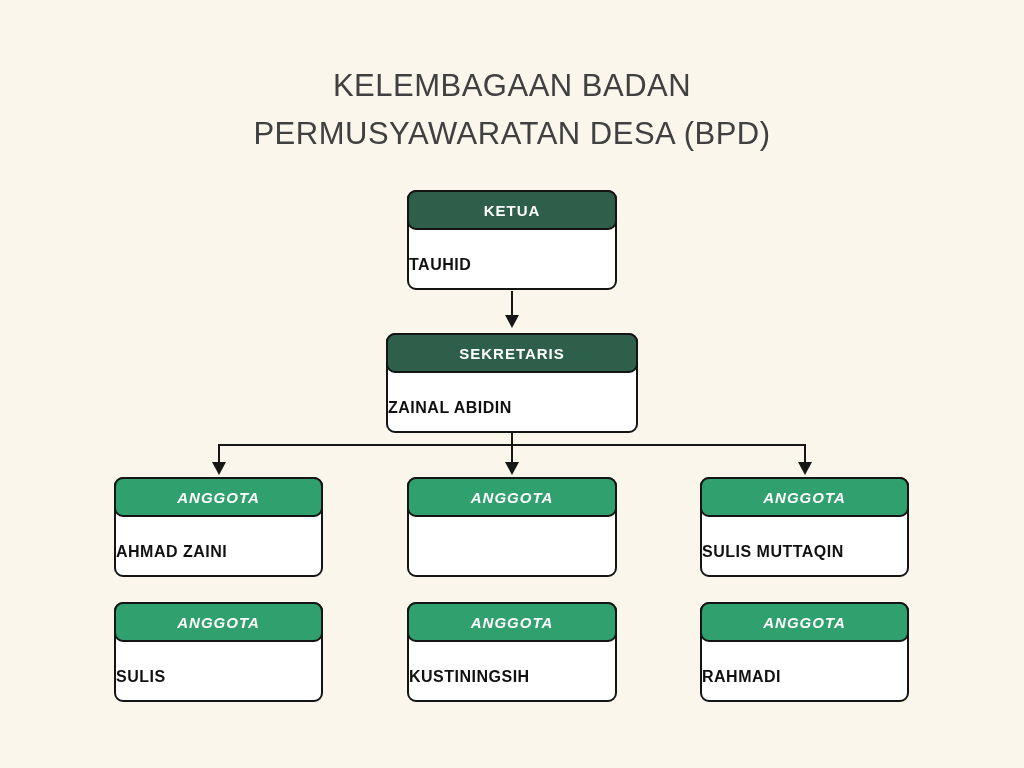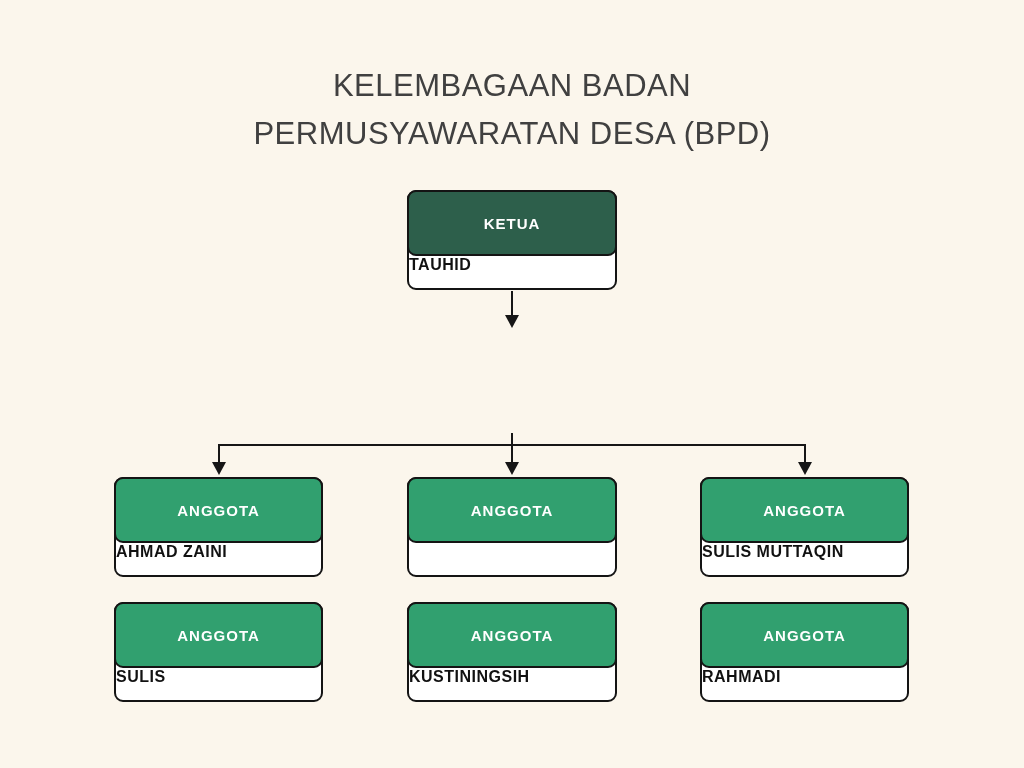--- a/index.html
+++ b/index.html
@@ -50,34 +50,34 @@
     border: 2px solid #141414;
     border-radius: 9px;
     box-sizing: border-box;
     z-index: 2;
   }
   .node-header {
     position: absolute;
     left: -2px;
     top: -2px;
     right: -2px;
-    height: 66px;
+    height: 40px;
     border: 2px solid #141414;
     border-radius: 9px;
     box-sizing: border-box;
     display: flex;
     align-items: center;
     justify-content: center;
     color: #ffffff;
     font-size: 15px;
     font-weight: 600;
     letter-spacing: 1px;
   }
   .leader .node-header { background: var(--leader, #2D5F4B); }
-  .member .node-header { background: var(--member, #31A06F); }
+  .member .node-header { background: var(--member, #31A06F); font-style: italic; }
   .node-body {
     position: absolute;
     left: 0;
     right: 0;
     top: 50px;
     bottom: 0;
     display: flex;
     align-items: center;
     justify-content: flex-start;
     color: #111111;
@@ -123,20 +123,28 @@
 
   <div class="node leader pos-ketua">
     <div class="node-header">
       <span>KETUA</span>
     </div>
     <div class="node-body">
       <span>TAUHID</span>
     </div>
   </div>
 
+  <div class="node leader pos-sekretaris">
+    <div class="node-header">
+      <span>SEKRETARIS</span>
+    </div>
+    <div class="node-body">
+      <span>ZAINAL ABIDIN</span>
+    </div>
+  </div>
 
   <div class="node member pos-a1">
     <div class="node-header">
       <span>ANGGOTA</span>
     </div>
     <div class="node-body">
       <span>AHMAD ZAINI</span>
     </div>
   </div>
 

